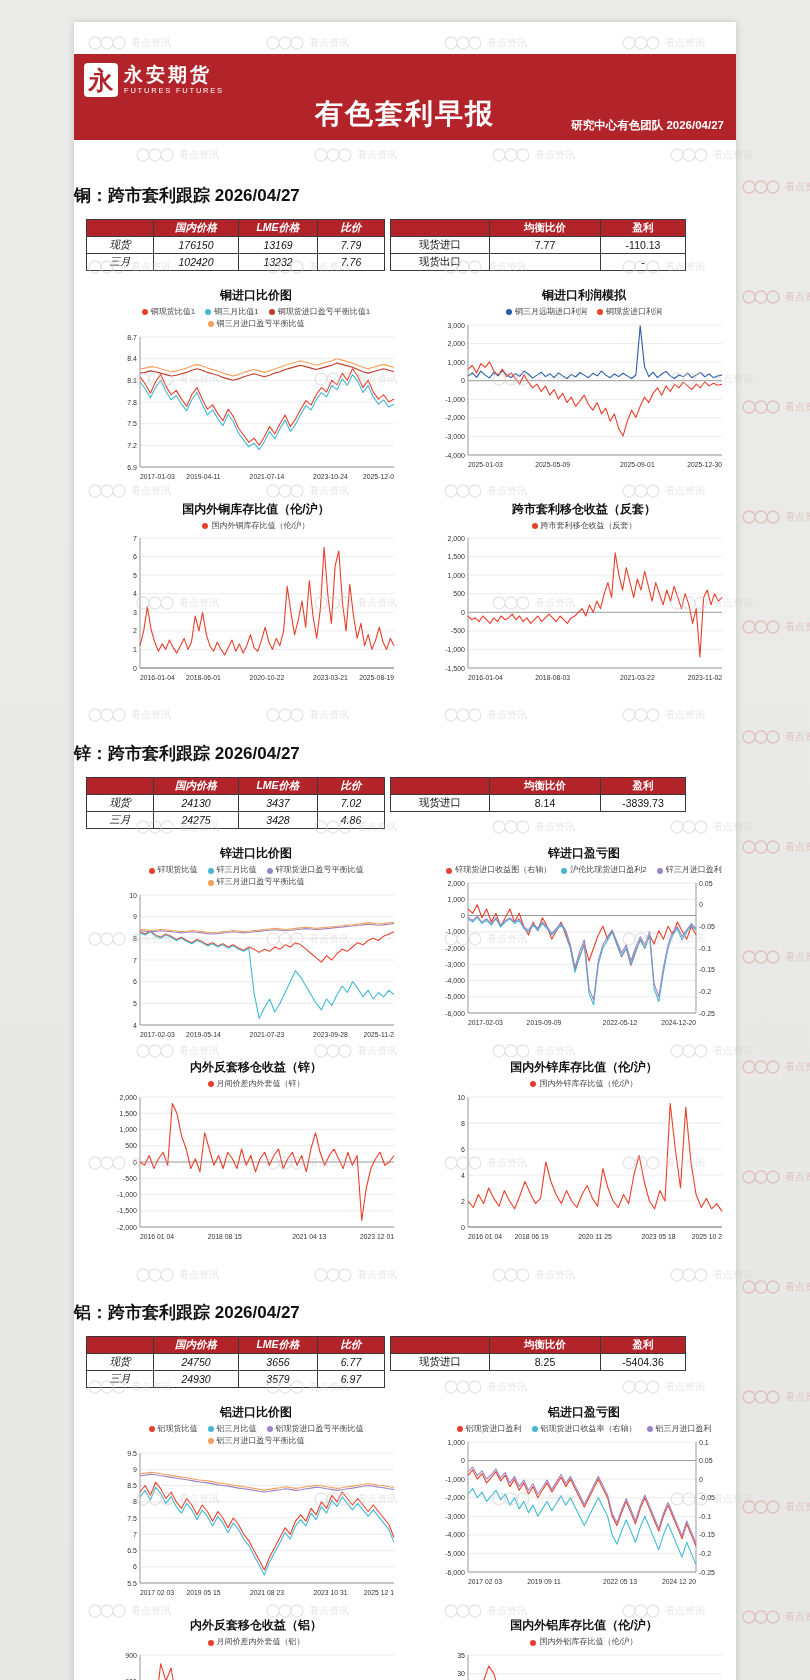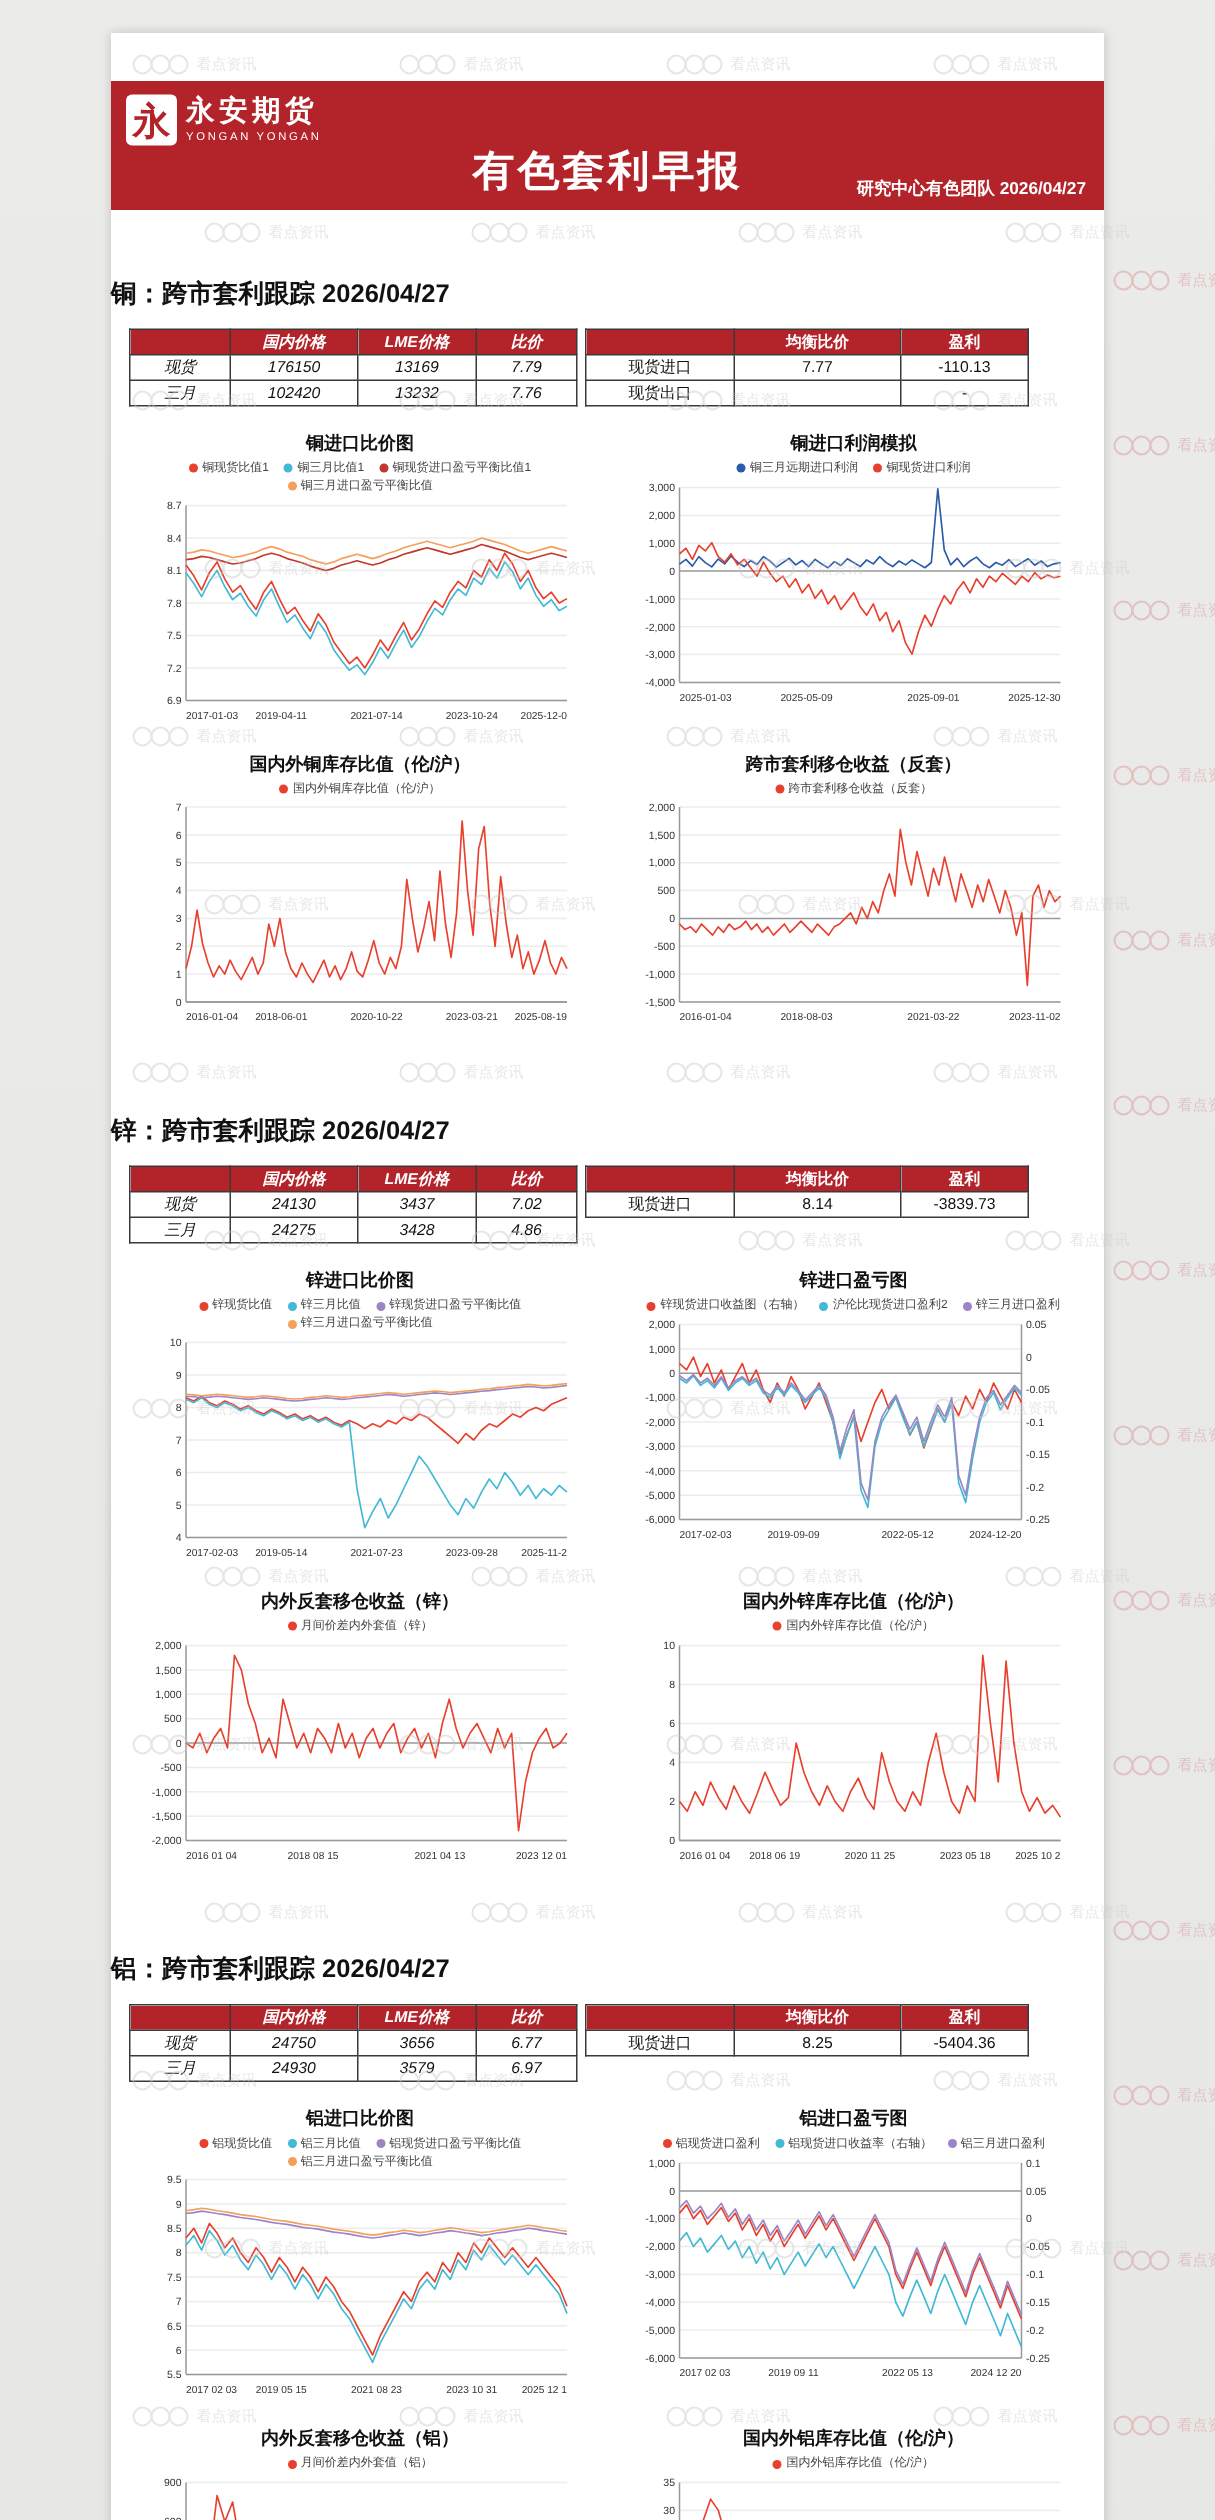--- a/index.html
+++ b/index.html
@@ -31,21 +31,21 @@
   table{border-collapse:collapse;font-size:10.5px;table-layout:fixed;}
   th,td{border:1px solid #3a3a3a;padding:1px 2px;text-align:center;height:13px;overflow:hidden;white-space:nowrap;}
   thead th{background:#b3232a;color:#fff;font-weight:bold;border-color:#3a3a3a;}
   .tbl-price table{width:286px;font-style:italic;}
   .tbl-price th:nth-child(1){width:62px}.tbl-price th:nth-child(2){width:80px}
   .tbl-price th:nth-child(3){width:74px}.tbl-price th:nth-child(4){width:62px}
   .tbl-profit table{width:288px;}
   .tbl-profit th:nth-child(1){width:94px}.tbl-profit th:nth-child(2){width:106px}
   .tbl-profit th:nth-child(3){width:80px}
   
-  .charts{display:grid;grid-template-columns:1fr 1fr;column-gap:20px;row-gap:12px;padding:10px 12px 0;}
+  .charts{display:grid;grid-template-columns:1fr 1fr;column-gap:20px;row-gap:12px;padding:10px 28px 0;}
   .chart{width:308px;}
   .c-title{text-align:center;font-weight:bold;font-size:12px;margin:6px 0 3px;}
   .c-legend{display:flex;flex-wrap:wrap;justify-content:center;gap:1px 10px;font-size:8px;color:#444;margin-bottom:1px;line-height:1.35;}
   .lg-item{display:inline-flex;align-items:center;}
   .lg-dot{width:6px;height:6px;border-radius:50%;display:inline-block;margin-right:3px;flex:none;}
   .c-svg svg{display:block;}
   
   #wm{position:absolute;left:0;top:0;width:810px;height:1332px;pointer-events:none;z-index:6;}
   .wm{position:absolute;display:flex;align-items:center;gap:3px;font-size:10px;white-space:nowrap;}
 </style>
@@ -54,21 +54,21 @@
 
 <div class="page">
 
   <header class="banner">
     <div class="logo">
       <div class="logo-mark">
         <span>永</span>
       </div>
       <div class="logo-text">
         <div class="brand">永安期货</div>
-        <div class="brand-en">YONGAN YONGAN</div>
+        <div class="brand-en">FUTURES FUTURES</div>
       </div>
     </div>
     <h1>有色套利早报</h1>
     <div class="subtitle">研究中心有色团队  2026/04/27</div>
   </header>
 
   <section class="block">
     <h2 class="sec-title">铜：跨市套利跟踪  2026/04/27</h2>
     <div class="tables">
       <div class="tbl-price">

